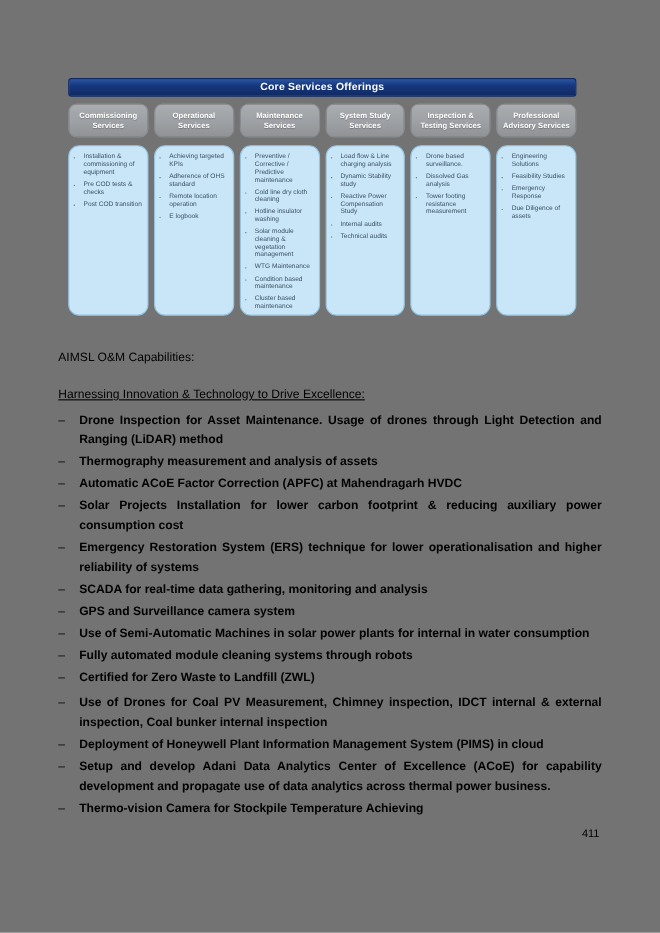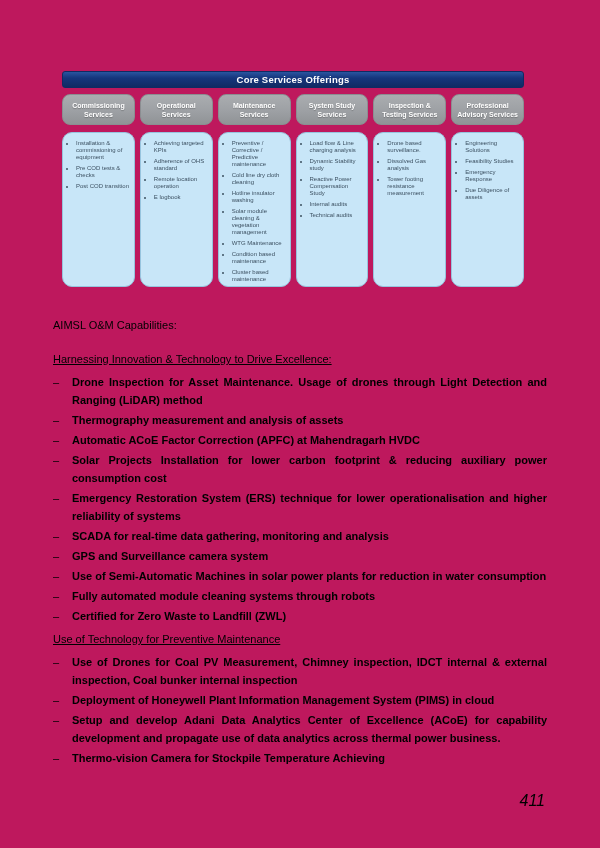--- a/index.html
+++ b/index.html
@@ -1,19 +1,19 @@
 <!DOCTYPE html>
 <html style="--hdr-bg: #16367D; --hdr-hi: #2A55A0; --hdr-lo: #112A63; --col-bg: #9DA0A4; --card-bg: #C8E6F8; --card-border: #97C4DE; --card-text: #3C5061;"><head>
 <meta charset="utf-8">
 <style>
   * { margin:0; padding:0; box-sizing:border-box; }
   html,body { background:#e8e8e8; }
   body { font-family:"Liberation Sans", sans-serif; }
   .page {
-    position:relative; width:600px; height:848px; background:#be185d;
+    position:relative; width:600px; height:848px; background:#737373;
     margin:0 auto; overflow:hidden; color:#000;
   }
 
   
   .diagram { position:absolute; left:62px; top:71px; width:462px; }
   .diagram-header {
     height:17px; border-radius:3px;
     background:linear-gradient(180deg, var(--hdr-hi) 0%, var(--hdr-bg) 40%, var(--hdr-lo) 100%);
     border:1px solid var(--hdr-lo);
     color:#ffffff; font-size:9.5px; font-weight:bold;
@@ -51,21 +51,21 @@
   .content { position:absolute; left:53px; top:295px; width:494px; font-size:11px; line-height:18px; }
   .intro { text-align:justify; }
   .caps-heading { margin-top:21px; margin-bottom:16px; }
   .sec { margin-top:0; }
   .sec + .sec { margin-top:5px; }
   .sec-heading { text-decoration:underline; margin-bottom:5px; }
   .brow { display:grid; grid-template-columns:19px 1fr; margin-bottom:2px; }
   .brow .dash { text-align:left; }
   .brow .btxt { text-align:justify;font-weight:bold; }
 
-  .page-number { position:absolute; right:55px; top:792px; font-size:16px;font-style:italic; }
+  .page-number { position:absolute; right:55px; top:753px; font-size:10px; }
 </style>
 </head>
 <body>
 
 <div class="page">
 
   <div class="diagram">
     <div class="diagram-header">Core Services Offerings</div>
     <div class="diagram-grid" id="diagram-columns">
         <div class="dcol">
@@ -167,33 +167,32 @@
           <div class="brow">
             <span class="dash">–</span>
             <div class="btxt">SCADA for real-time data gathering, monitoring and analysis</div>
           </div>
           <div class="brow">
             <span class="dash">–</span>
             <div class="btxt">GPS and Surveillance camera system</div>
           </div>
           <div class="brow">
             <span class="dash">–</span>
-            <div class="btxt">Use of Semi-Automatic Machines in solar power plants for reduction in water consumption</div>
+            <div class="btxt">Use of Semi-Automatic Machines in solar power plants for internal in water consumption</div>
           </div>
           <div class="brow">
             <span class="dash">–</span>
             <div class="btxt">Fully automated module cleaning systems through robots</div>
           </div>
           <div class="brow">
             <span class="dash">–</span>
             <div class="btxt">Certified for Zero Waste to Landfill (ZWL)</div>
           </div>
         </div>
         <div class="sec">
-          <p class="sec-heading">Use of Technology for Preventive Maintenance</p>
           <div class="brow">
             <span class="dash">–</span>
             <div class="btxt">Use of Drones for Coal PV Measurement, Chimney inspection, IDCT internal &amp; external inspection, Coal bunker internal inspection</div>
           </div>
           <div class="brow">
             <span class="dash">–</span>
             <div class="btxt">Deployment of Honeywell Plant Information Management System (PIMS) in cloud</div>
           </div>
           <div class="brow">
             <span class="dash">–</span>

